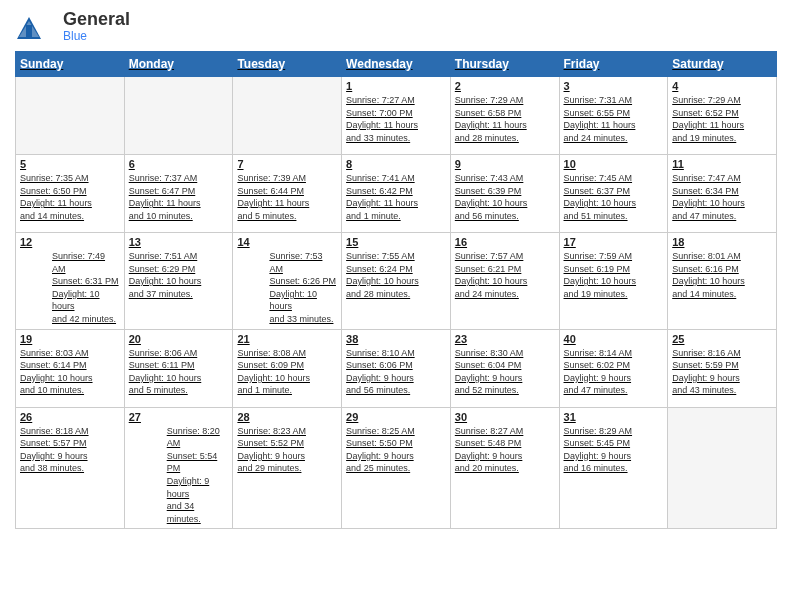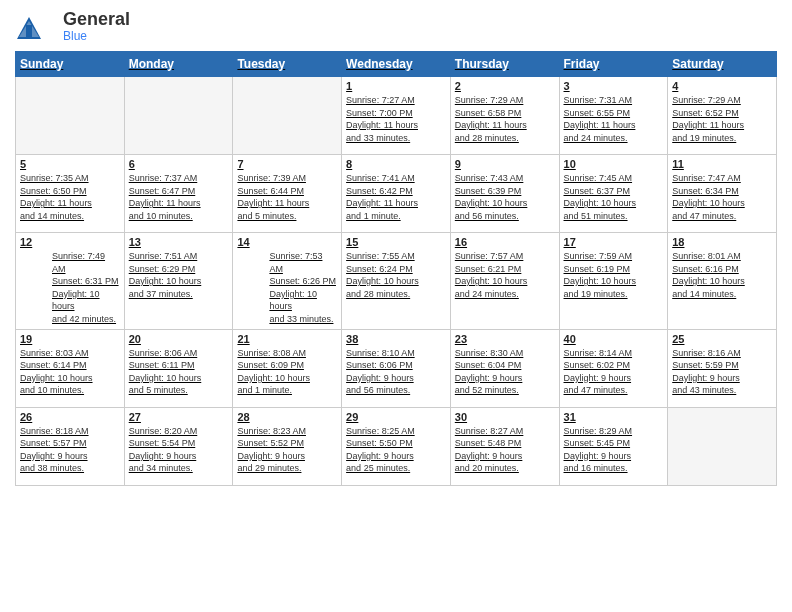--- a/index.html
+++ b/index.html
@@ -318,21 +318,21 @@
         <tr>
           <td>
             <div class="day-number">26</div>
             <div class="day-info" style="white-space: pre-line;">Sunrise: 8:18 AM
 Sunset: 5:57 PM
 Daylight: 9 hours
 and 38 minutes.</div>
           </td>
           <td>
             <div class="day-number">27</div>
-            <div class="day-info" style="white-space: pre-line;">Sunrise: 8:20 AM
+            <div class="day-info" style="white-space: pre-line; margin-left: 38px;">Sunrise: 8:20 AM
 Sunset: 5:54 PM
 Daylight: 9 hours
 and 34 minutes.</div>
           </td>
           <td>
             <div class="day-number">28</div>
             <div class="day-info" style="white-space: pre-line;">Sunrise: 8:23 AM
 Sunset: 5:52 PM
 Daylight: 9 hours
 and 29 minutes.</div>

